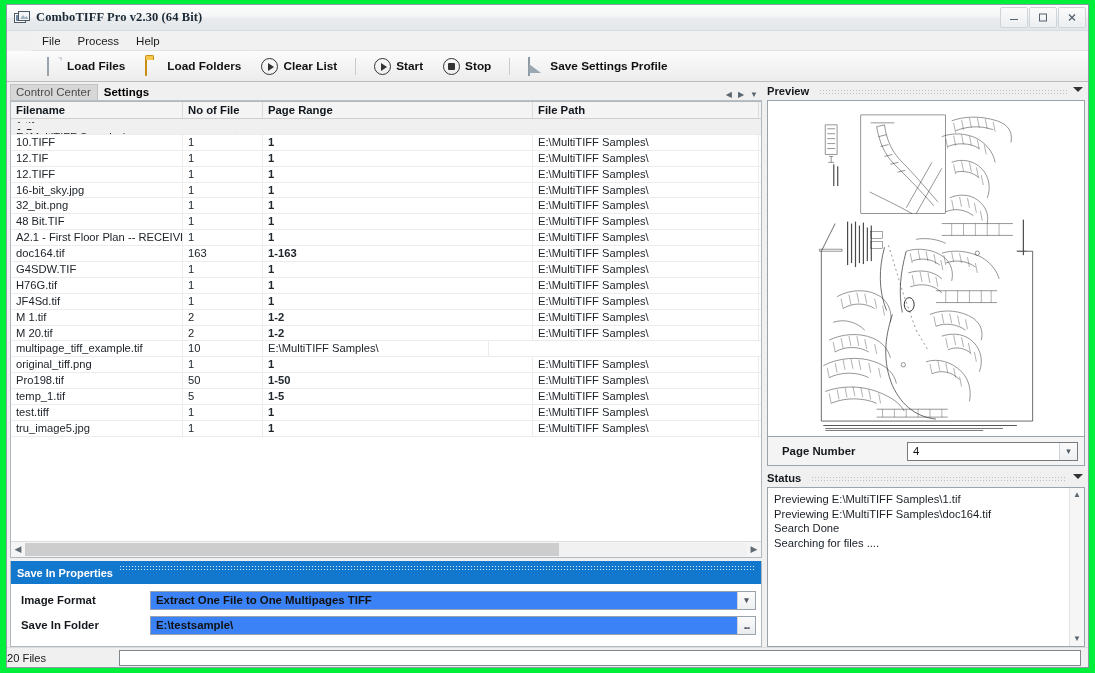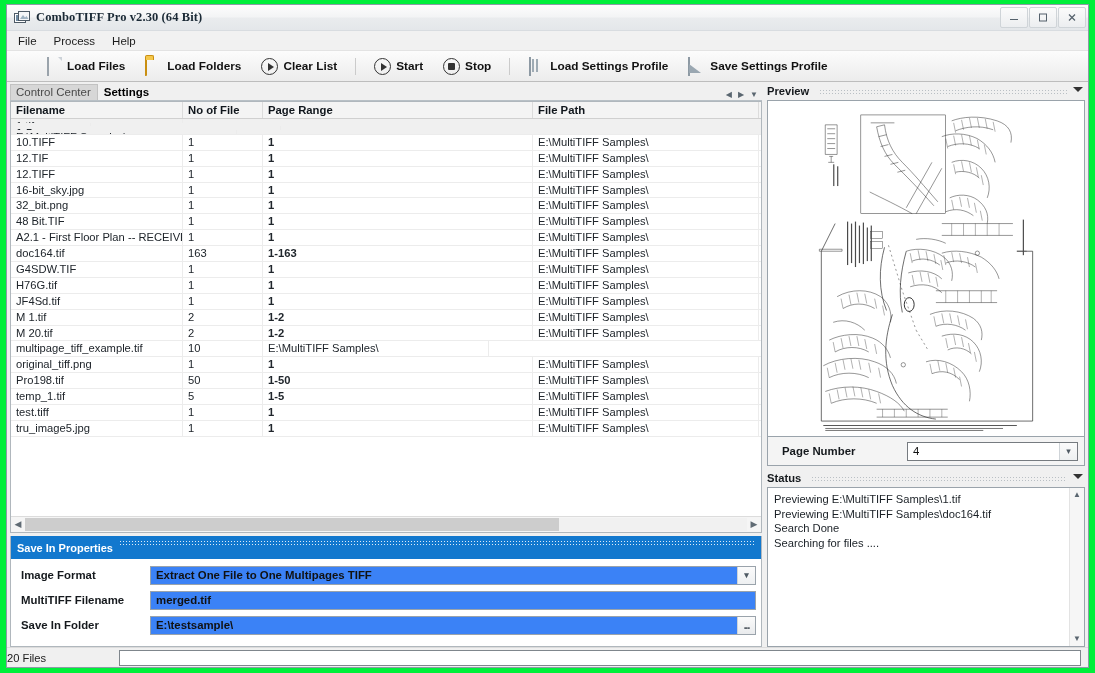--- a/index.html
+++ b/index.html
@@ -53,20 +53,21 @@
     display: flex; align-items: center; justify-content: center;
     font-size: 11px; color: #4a5560;
   }
   
   .menubar {
     height: 19px; display: flex; align-items: center;
     background: #f1f1f1;
     border-bottom: 1px solid #e3e3e3;
     padding-left: 11px;
     flex: 0 0 auto;
+    margin-left: 24px;
   }
   .menu-item { font-size: 11.5px; color: #1c1c1c; margin-right: 17px; cursor: default; }
   
   .toolbar {
     height: 30px; display: flex; align-items: center;
     background: linear-gradient(to bottom,#fcfcfc 0%, #f4f4f4 50%, #ececec 100%);
     border-bottom: 1px solid #bdbdbd;
     padding-left: 28px;
     flex: 0 0 auto;
   }
@@ -294,24 +295,20 @@
     <div class="tb-btn">
       <span class="ico">
             <span class="ico-circ">
               <span class="sq"></span>
             </span>
           </span>
       <span class="tb-label">Stop</span>
     </div>
     <div class="tb-sep"></div>
     <div class="tb-btn">
-      <span class="ico"><span class="ico-load-prof"></span></span>
-      <span class="tb-label">Load Settings Profile</span>
-    </div>
-    <div class="tb-btn">
       <span class="ico"><span class="ico-save-prof"></span></span>
       <span class="tb-label">Save Settings Profile</span>
     </div>
   </div>
 
   <div class="body">
 
     <div class="left-pane">
 
       <div class="tabstrip">
@@ -465,26 +462,20 @@
         <div class="sip-header">
           <span>Save In Properties</span>
           <span class="dots"></span>
         </div>
         <div class="sip-rows">
           <div class="sip-row">
             <div class="sip-label">Image Format</div>
             <div class="sip-field">
               <span>Extract One File to One Multipages TIFF</span>
               <span class="combo-arrow">▾</span>
-            </div>
-          </div>
-          <div class="sip-row">
-            <div class="sip-label">MultiTIFF Filename</div>
-            <div class="sip-field plain">
-              <span>merged.tif</span>
             </div>
           </div>
           <div class="sip-row">
             <div class="sip-label">Save In Folder</div>
             <div class="sip-field plain">
               <span>E:\testsample\</span>
               <span class="ellip-btn">...</span>
             </div>
           </div>
         </div>

